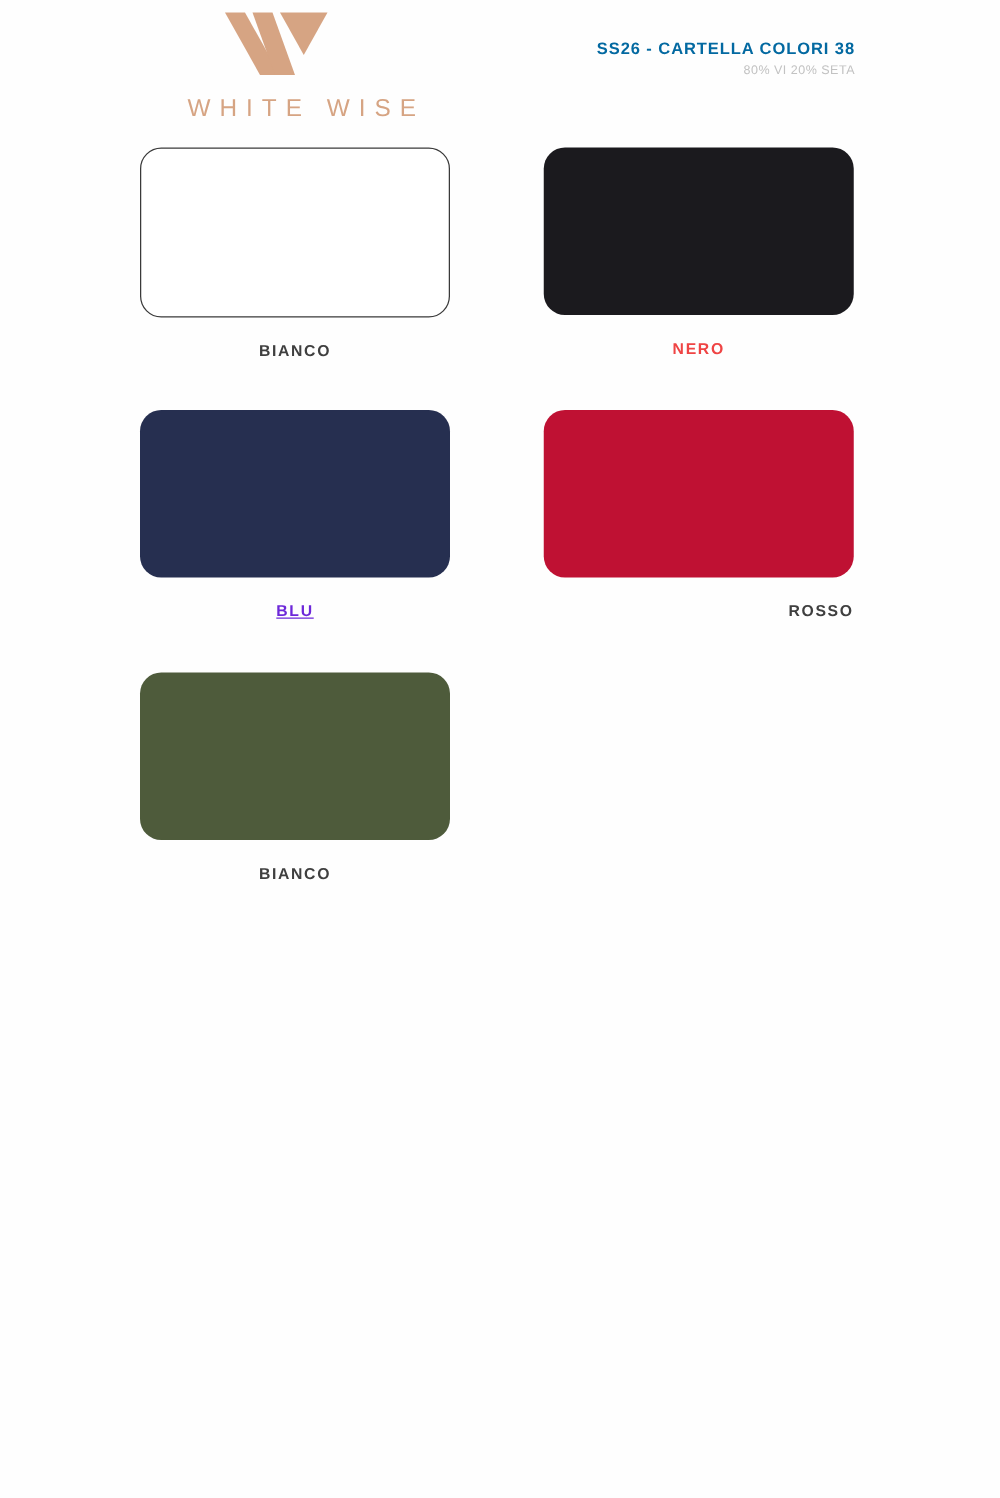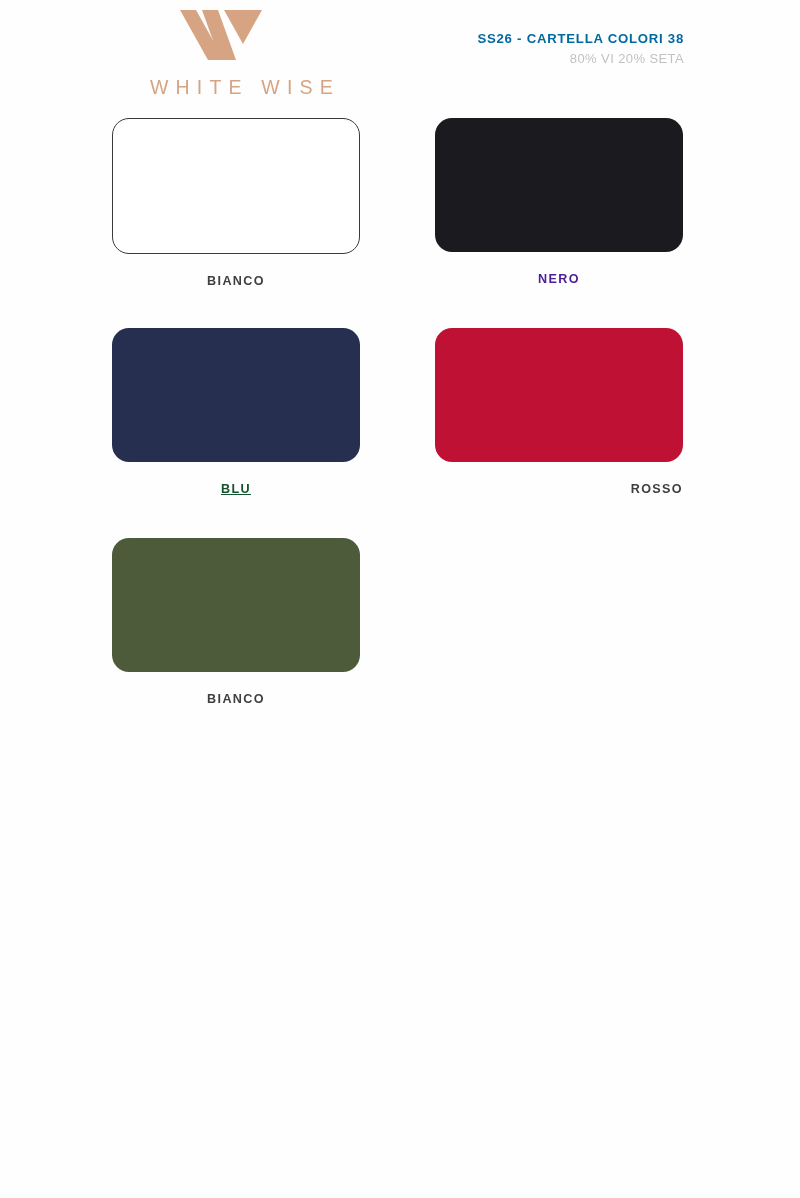--- a/index.html
+++ b/index.html
@@ -63,21 +63,21 @@
     font-size: 13.2px;
     font-weight: bold;
     letter-spacing: 0.75px;
     color: #0369a1;
     white-space: nowrap;
   }
 
   .doc-meta .meta-sub {
     display: block;
     margin-top: 5px;
-    font-size: 13px;
+    font-size: 10px;
     font-weight: 400;
     letter-spacing: 0.4px;
     color: #c2c2c2;
     white-space: nowrap;
   }
 
   
   .swatch-grid {
     position: absolute;
     left: 0;
@@ -147,28 +147,28 @@
 
 <div class="swatch-grid">
 
   <div class="swatch-row">
     <div class="swatch-cell col-left">
       <div class="swatch-chip outlined" style="background-color: rgb(255, 255, 255); border-color: rgb(58, 58, 58);"></div>
       <span class="swatch-label" style="color: rgb(63, 63, 63);">BIANCO</span>
     </div>
     <div class="swatch-cell col-right">
       <div class="swatch-chip" style="background-color: rgb(27, 26, 30);"></div>
-      <span class="swatch-label" style="color: #4c1d95;">NERO</span>
+      <span class="swatch-label" style="color: #ef4444;">NERO</span>
     </div>
   </div>
 
   <div class="swatch-row">
     <div class="swatch-cell col-left">
       <div class="swatch-chip" style="background-color: rgb(38, 47, 80);"></div>
-      <span class="swatch-label" style="color: #14532d; text-decoration: underline;">BLU</span>
+      <span class="swatch-label" style="color: #6d28d9; text-decoration: underline;">BLU</span>
     </div>
     <div class="swatch-cell col-right">
       <div class="swatch-chip" style="background-color: rgb(191, 17, 51);"></div>
       <span class="swatch-label" style="color: rgb(63, 63, 63); text-align: right;">ROSSO</span>
     </div>
   </div>
 
   <div class="swatch-row">
     <div class="swatch-cell col-left">
       <div class="swatch-chip" style="background-color: rgb(78, 91, 59);"></div>

